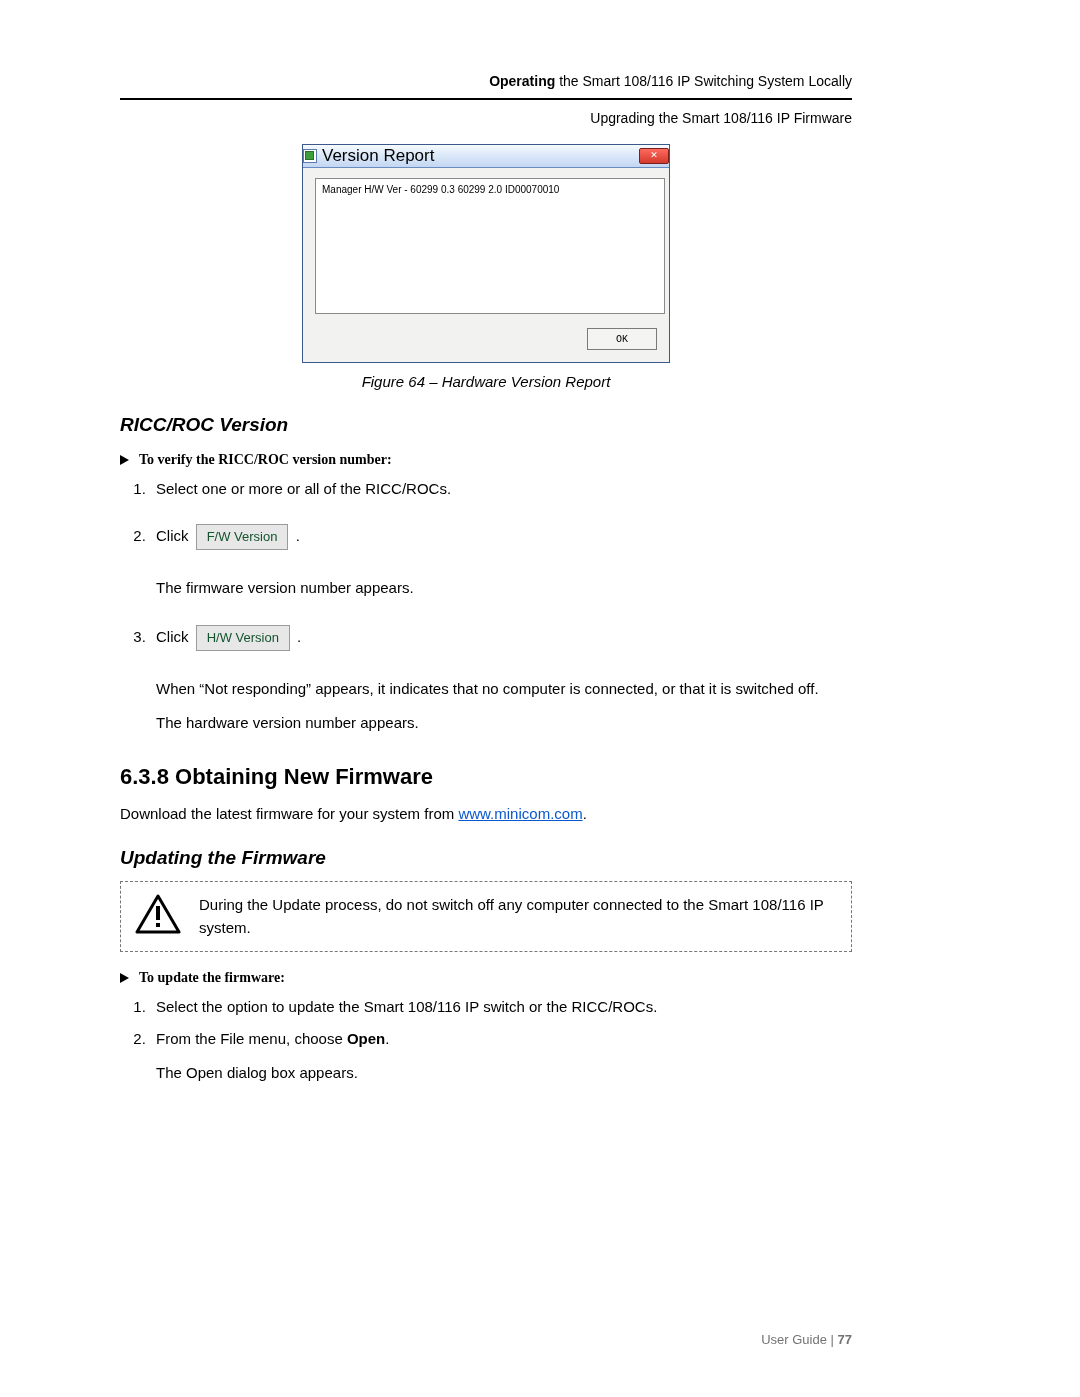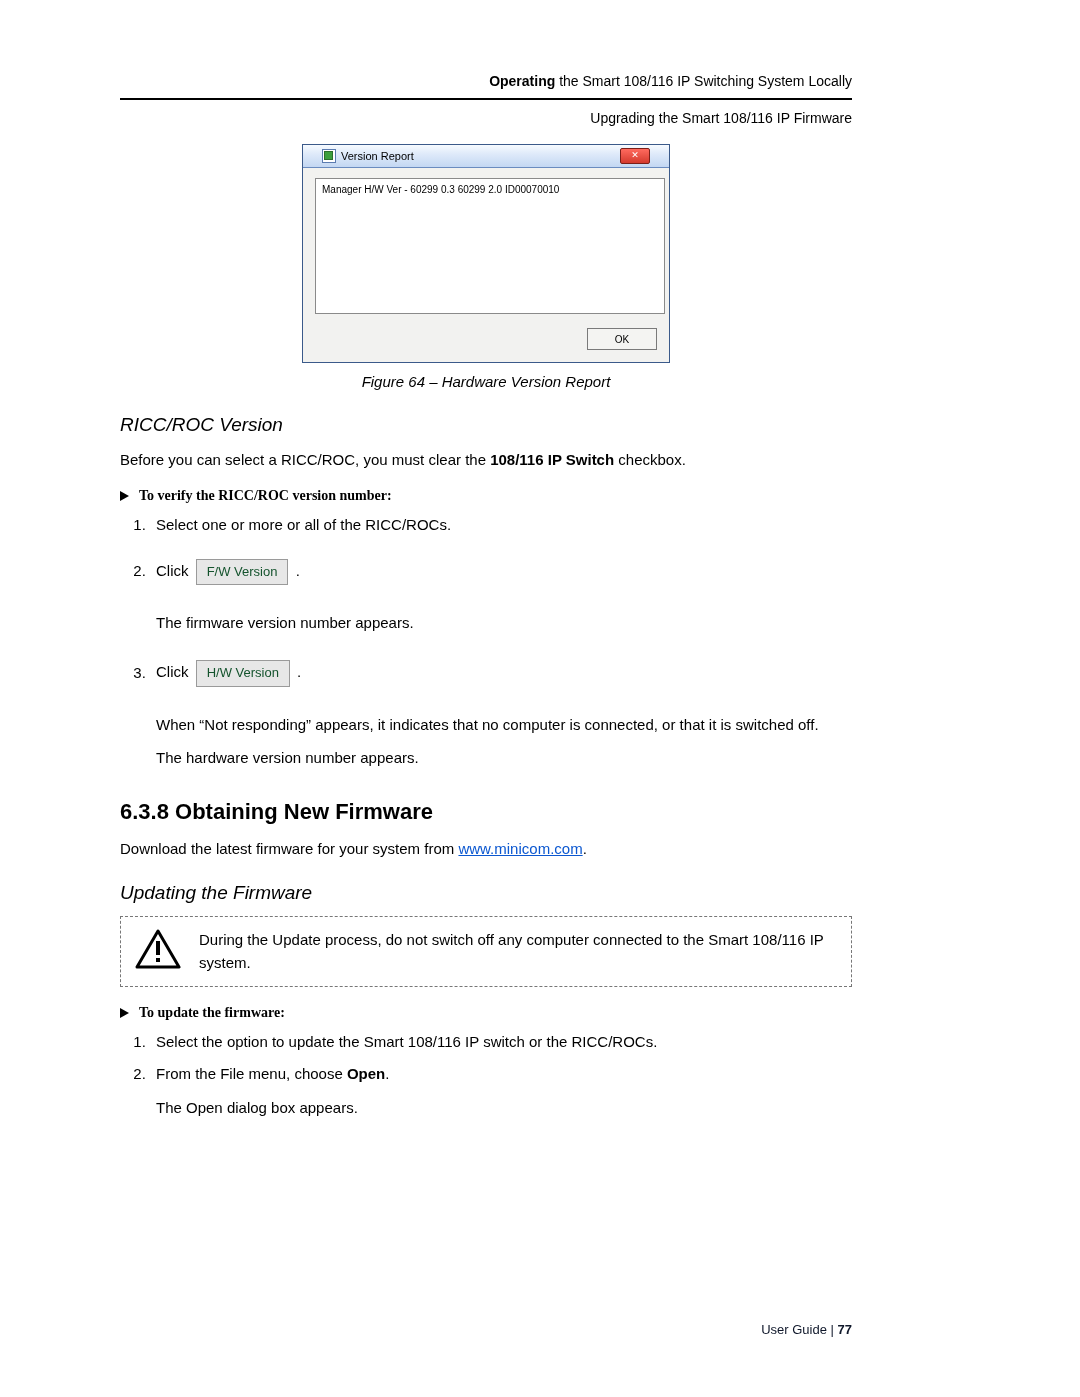--- a/index.html
+++ b/index.html
@@ -3,45 +3,45 @@
 <meta charset="utf-8">
 <style>
   html,body{margin:0;padding:0;background:#fff;font-family:Verdana,Geneva,sans-serif;color:#000}
   .page{width:972px;height:1397px;position:relative;box-sizing:border-box;padding:70px 120px 60px 120px}
   .header-right{text-align:right;font-size:14px;line-height:1.6;margin-bottom:6px}
   .header-right .bold{font-weight:bold}
   .hr-line{border:none;border-top:2px solid #000;margin:6px 0 10px 0}
   .subheader{text-align:right;font-size:14px;margin-bottom:18px}
   .dialog-wrap{display:flex;justify-content:center;margin-bottom:8px}
   .dialog{width:366px;border:1px solid #3b5a8a;background:#f2f2f0;font-family:Tahoma,Verdana,sans-serif}
-  .dialog-titlebar{height:22px;background:linear-gradient(#f7fbff,#dfeafa 40%,#c3d7f2);border-bottom:1px solid #6a8bbf;display:flex;align-items:center;padding:0 19px;font-size:11px;color:#000}
+  .dialog-titlebar{height:22px;background:linear-gradient(#f7fbff,#dfeafa 40%,#c3d7f2);border-bottom:1px solid #6a8bbf;display:flex;align-items:center;padding:0 0;font-size:17px;color:#000}
   .dialog-titlebar .tb-icon{width:14px;height:14px;margin-right:5px;position:relative}
   .dialog-titlebar .tb-icon::before{content:"";position:absolute;inset:0;background:#fff;border:1px solid #5b7bb0}
   .dialog-titlebar .tb-icon::after{content:"";position:absolute;left:2px;top:2px;width:7px;height:7px;background:#3c9f3c;border:1px solid #2b6f2b}
   .dialog-titlebar .spacer{flex:1}
   .dialog-titlebar .close{width:28px;height:14px;background:linear-gradient(#ff6b5f,#d43a2e);border:1px solid #7a1f19;border-radius:2px;color:#fff;font-size:9px;line-height:12px;text-align:center;position:relative}
   .dialog-titlebar .close::before{content:"✕";position:absolute;left:0;right:0;top:0;font-size:9px}
   .dialog-body{padding:10px 4px 14px 12px}
   .dialog-list{background:#fff;border:1px solid #8a8a8a;height:126px;padding:4px 6px;font-size:10px;color:#000;line-height:14px;overflow:hidden}
   .dialog-footer{display:flex;justify-content:flex-end;padding:0 12px 12px 0}
-  .ok-btn{width:68px;height:20px;background:#f4f4f2;border:1px solid #7a7a7a;font-size:10px;font-family:Liberation Sans, sans-serif;display:flex;align-items:center;justify-content:center}
+  .ok-btn{width:68px;height:20px;background:#f4f4f2;border:1px solid #7a7a7a;font-size:10px;font-family:Liberation Mono, monospace;display:flex;align-items:center;justify-content:center}
   .figure-caption{text-align:center;font-style:italic;font-size:15px;margin:10px 0 24px 0}
-  h3.italic{font-style:italic;font-weight:normal;font-size:19px;font-family:Arial,Helvetica,sans-serif;margin:22px 0 12px 0}
+  h3.italic{font-style:italic;font-weight:bold;font-size:19px;font-family:Arial,Helvetica,sans-serif;margin:22px 0 12px 0}
   h2.section{font-weight:bold;font-size:22px;font-family:Arial,Helvetica,sans-serif;margin:30px 0 12px 0}
   .body-text{font-size:15px;line-height:1.55;margin:10px 0}
   .subtask{font-size:14px;font-weight:bold;font-family:Liberation Serif, serif;margin:16px 0 8px 0;display:flex;align-items:center;gap:10px}
   .subtask .arrow{display:inline-block;width:0;height:0;border-top:5px solid transparent;border-bottom:5px solid transparent;border-left:9px solid #000}
   ol.steps{margin:6px 0 6px 30px;padding:0;font-size:15px;line-height:1.7}
   ol.steps li{margin:6px 0;padding-left:6px}
   .inline-btn{display:inline-block;vertical-align:middle;background:#e7e7e7;border:1px solid #9a9a9a;padding:1px 10px;font-family:Tahoma,Verdana,sans-serif;font-size:13px;color:#14532d;margin:16px 3px}
   a.link{color:#0b57d0;text-decoration:underline}
   .warn-box{border:1px dashed #777;padding:12px 14px 12px 14px;margin:10px 0 18px 0;display:flex;align-items:flex-start;gap:18px;font-size:15px;line-height:1.5}
   .warn-icon{flex:0 0 auto;width:46px;height:40px;position:relative}
   .warn-icon svg{width:46px;height:40px;display:block}
-  .footer{position:absolute;bottom:60px;right:120px;font-size:13px;color:#0f172a}
+  .footer{position:absolute;bottom:50px;right:120px;font-size:13px;color:#737373}
   .footer .pagenum{font-weight:bold}
   .bold{font-weight:bold}
 </style>
 </head>
 <body>
 
 <div class="page">
 
   <div class="header-right">
     <span class="bold">Operating</span><span> the Smart 108/116 IP Switching System Locally</span>
@@ -67,23 +67,20 @@
           <span>OK</span>
         </div>
       </div>
     </div>
   </div>
 
   <div class="figure-caption">Figure 64 – Hardware Version Report</div>
 
   <h3 class="italic">RICC/ROC Version</h3>
 
-  <p class="body-text">
-    <span>Before you can select a RICC/ROC, you must clear the </span><span class="bold">108/116 IP Switch</span><span> checkbox.</span>
-  </p>
 
   <div class="subtask">
     <span class="arrow"></span>
     <span>To verify the RICC/ROC version number:</span>
   </div>
 
   <ol class="steps">
     <li>
       <span>Select one or more or all of the RICC/ROCs.</span>
     </li>

